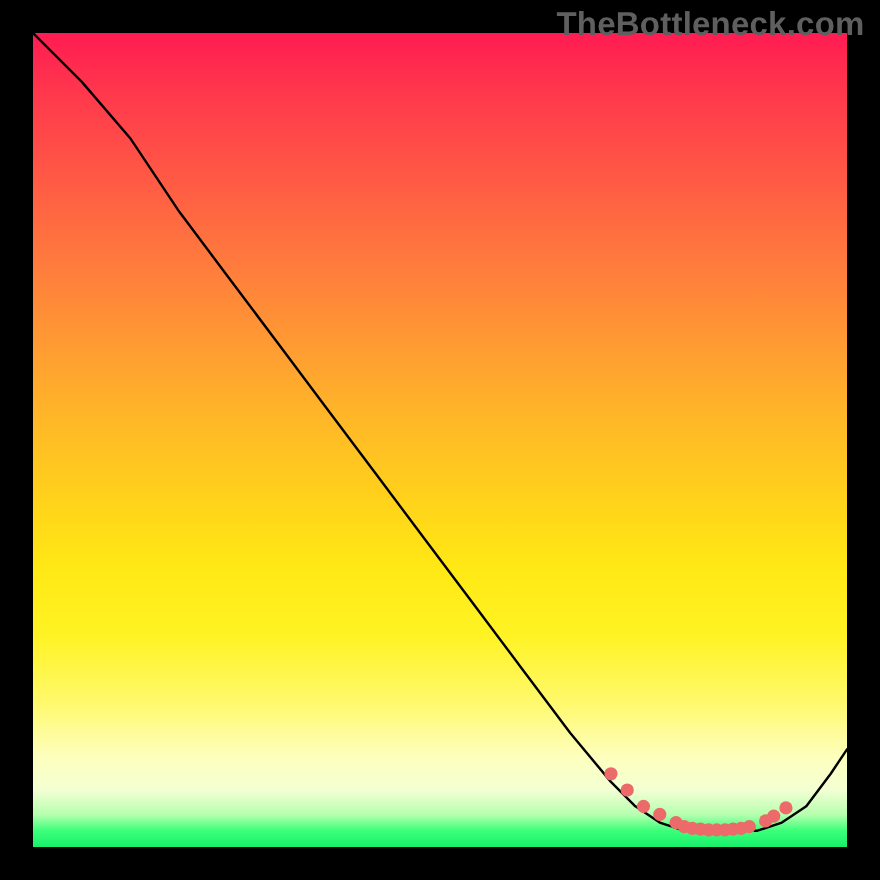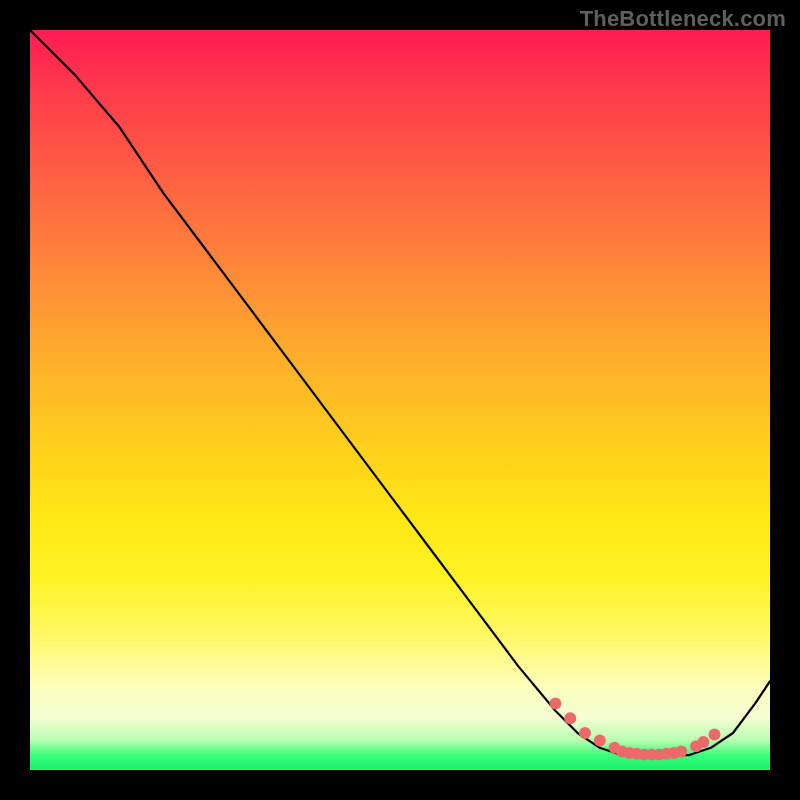--- a/index.html
+++ b/index.html
@@ -14,21 +14,21 @@
   .container {
     position: relative;
     width: 800px;
     height: 800px;
     background: #000000;
   }
   .watermark {
     position: absolute;
     top: 6px;
     right: 14px;
-    font-size: 22px;
+    font-size: 30px;
     font-weight: 600;
     color: #5f5f5f;
     letter-spacing: 0.2px;
     z-index: 10;
   }
   .plot-area {
     position: absolute;
     left: 30px;
     top: 30px;
     width: 740px;

